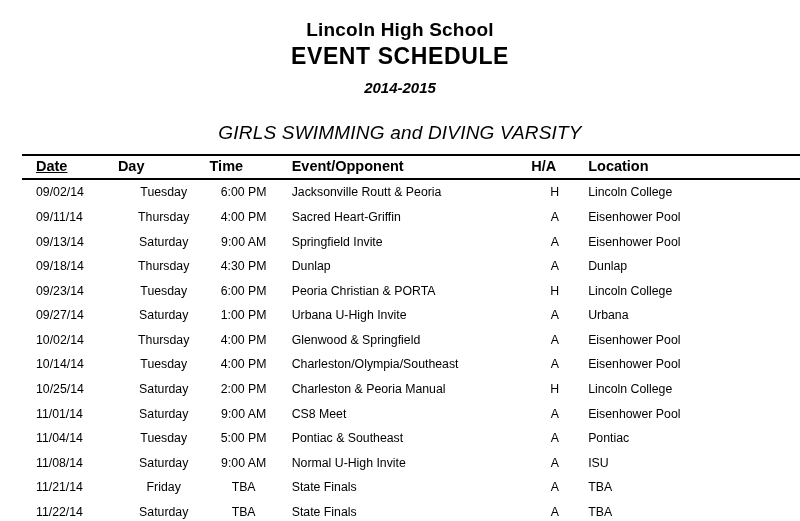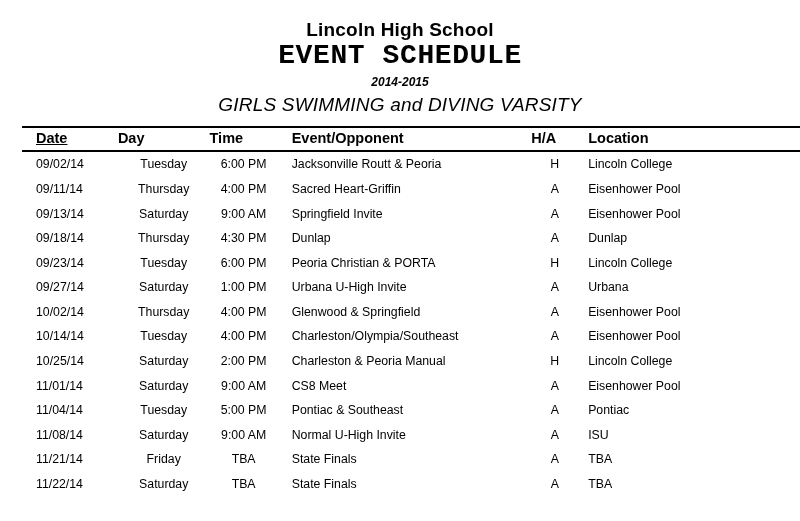--- a/index.html
+++ b/index.html
@@ -25,39 +25,39 @@
     text-align: center;
     padding-top: 6px;
   }
   .school-name {
     font-size: 19px;
     font-weight: bold;
     line-height: 24px;
     letter-spacing: 0.2px;
   }
   .doc-title {
-    font-size: 28px;
+    font-size: 23px;
     font-weight: bold;
     line-height: 28px;
     letter-spacing: 0.6px;
-    font-family: Liberation Mono, monospace;
   }
   .season {
-    font-size: 12px;
+    font-size: 15px;
     font-weight: bold;
     font-style: italic;
     line-height: 22px;
-    margin-top: 1px;
+    margin-top: 7px;
   }
   .sport {
     font-size: 19px;
     font-weight: normal;
     font-style: italic;
     line-height: 24px;
     letter-spacing: 0.2px;
+    margin-top: 22px;
   }
   .table-wrap {
     margin-top: 9px;
     padding: 0 10px;
   }
   table.schedule {
     width: 780px;
     border-collapse: collapse;
     table-layout: fixed;
   }

